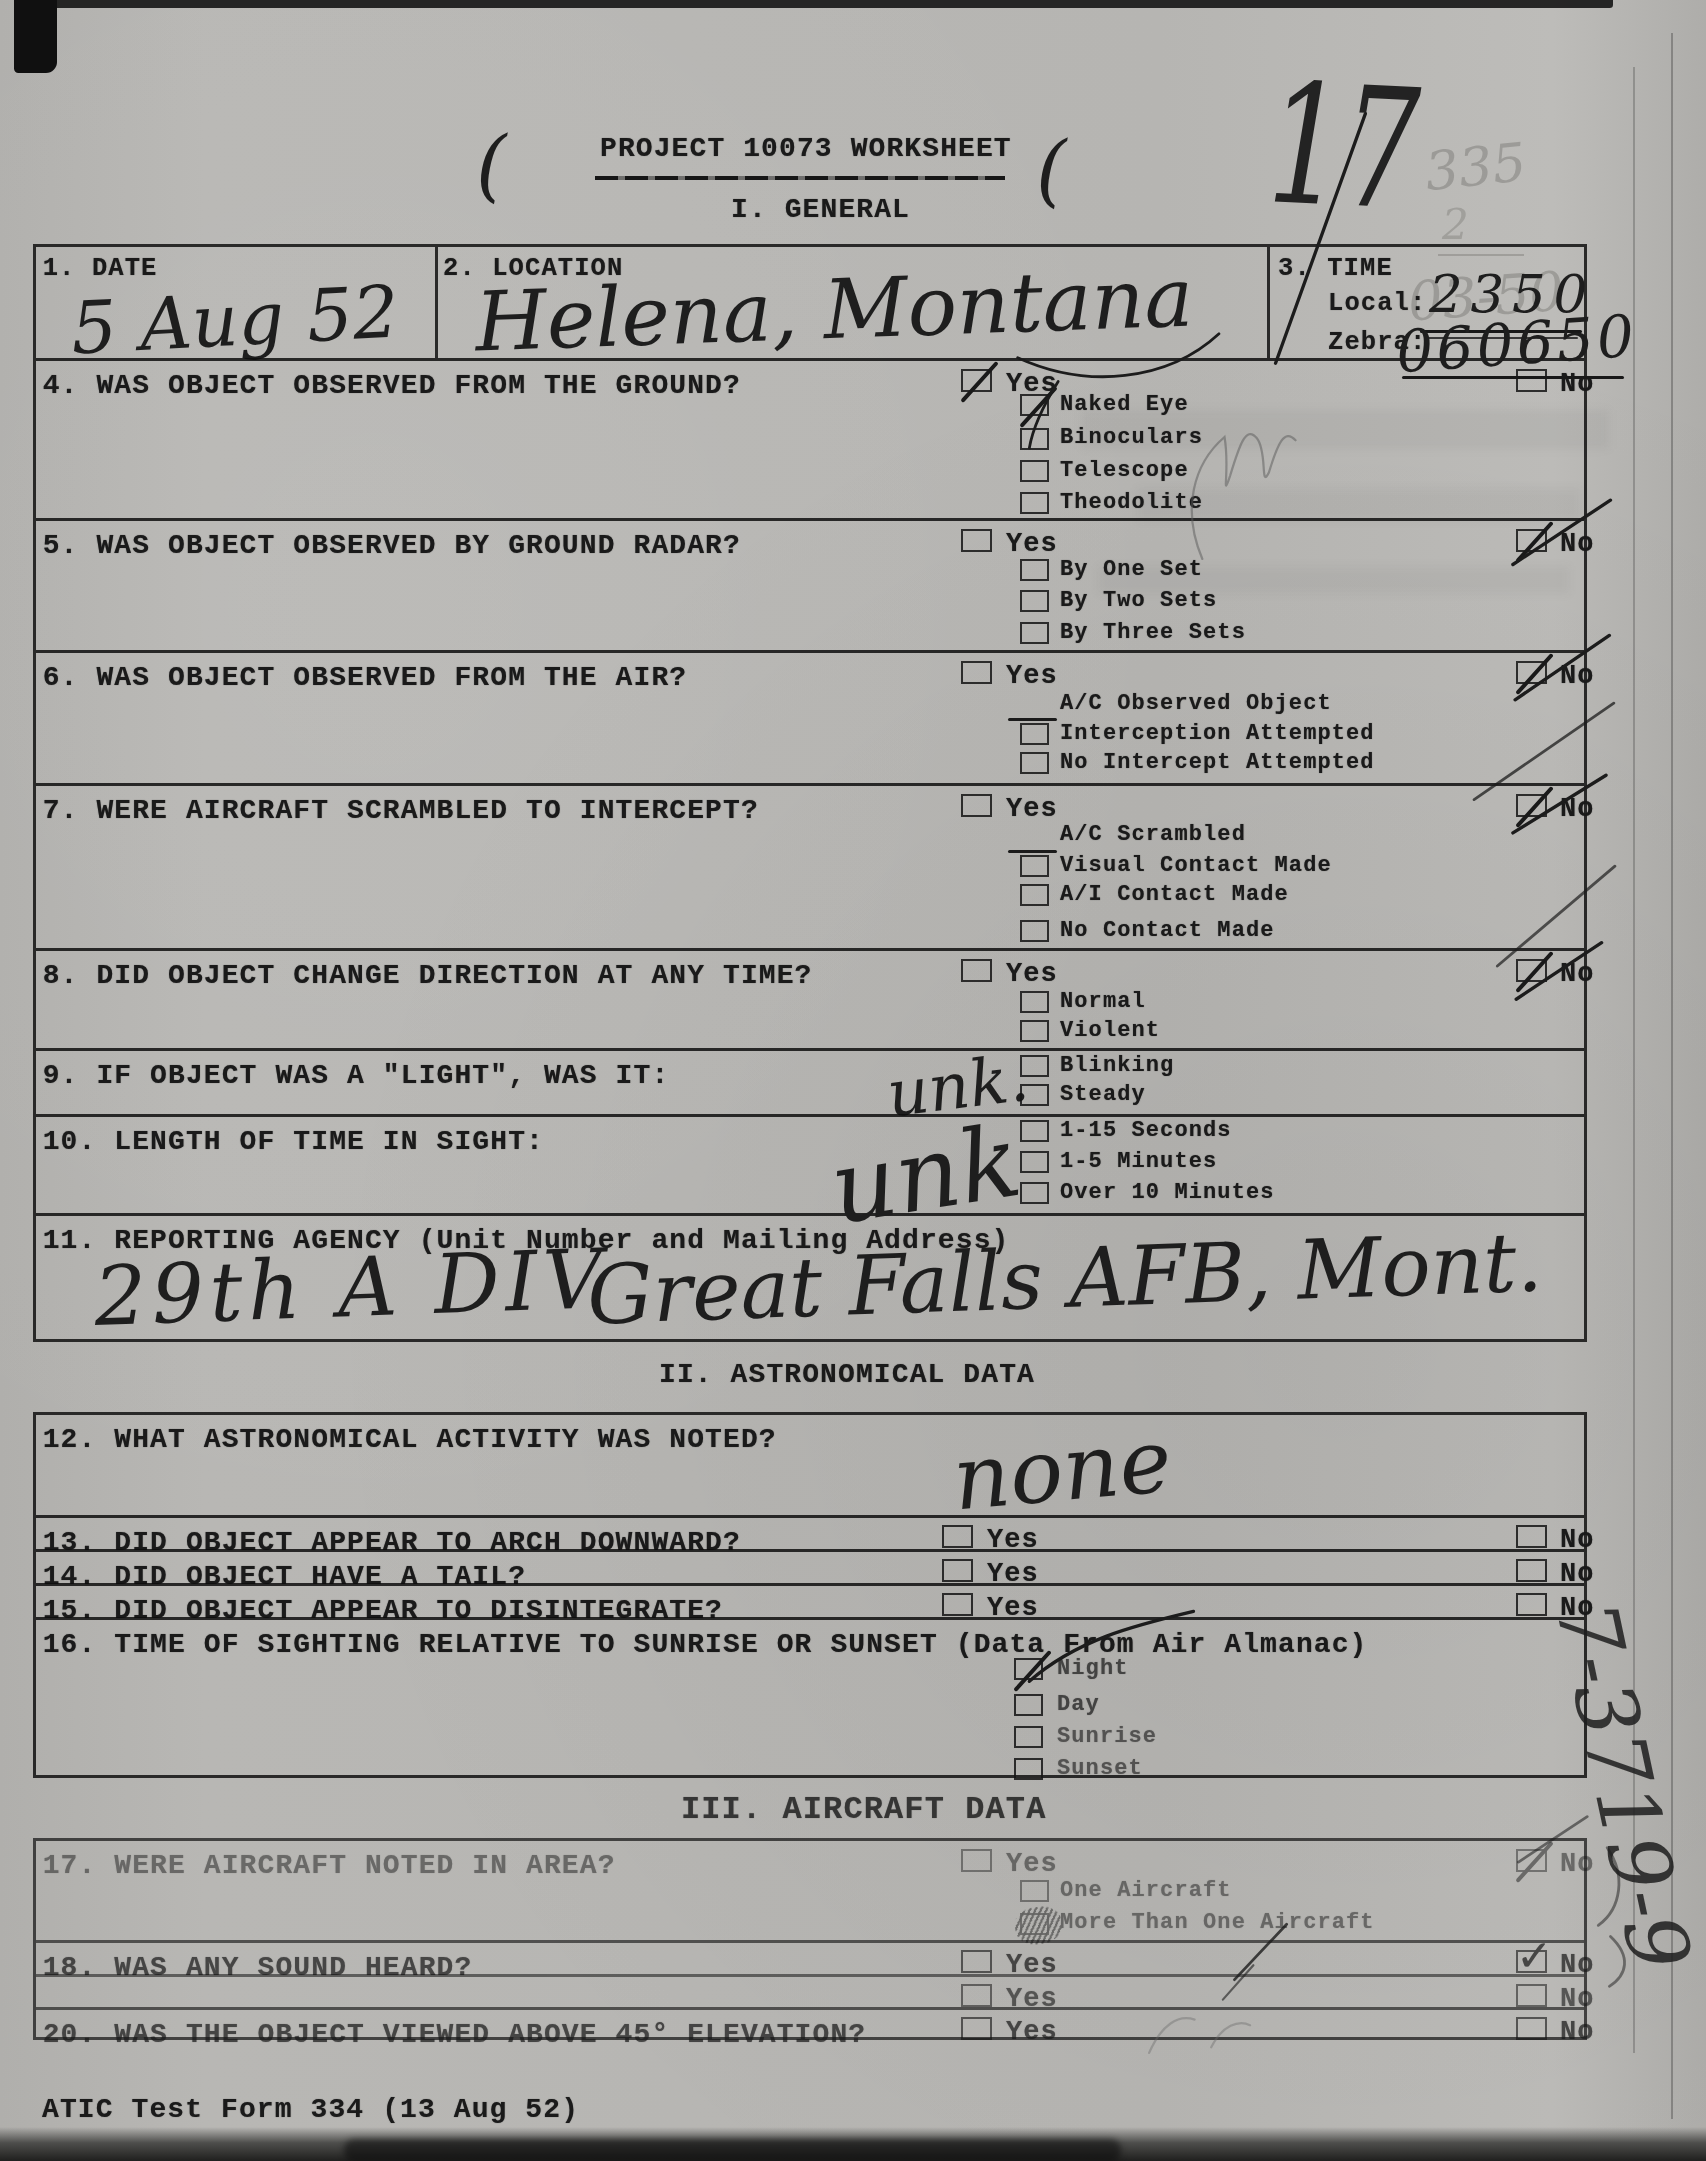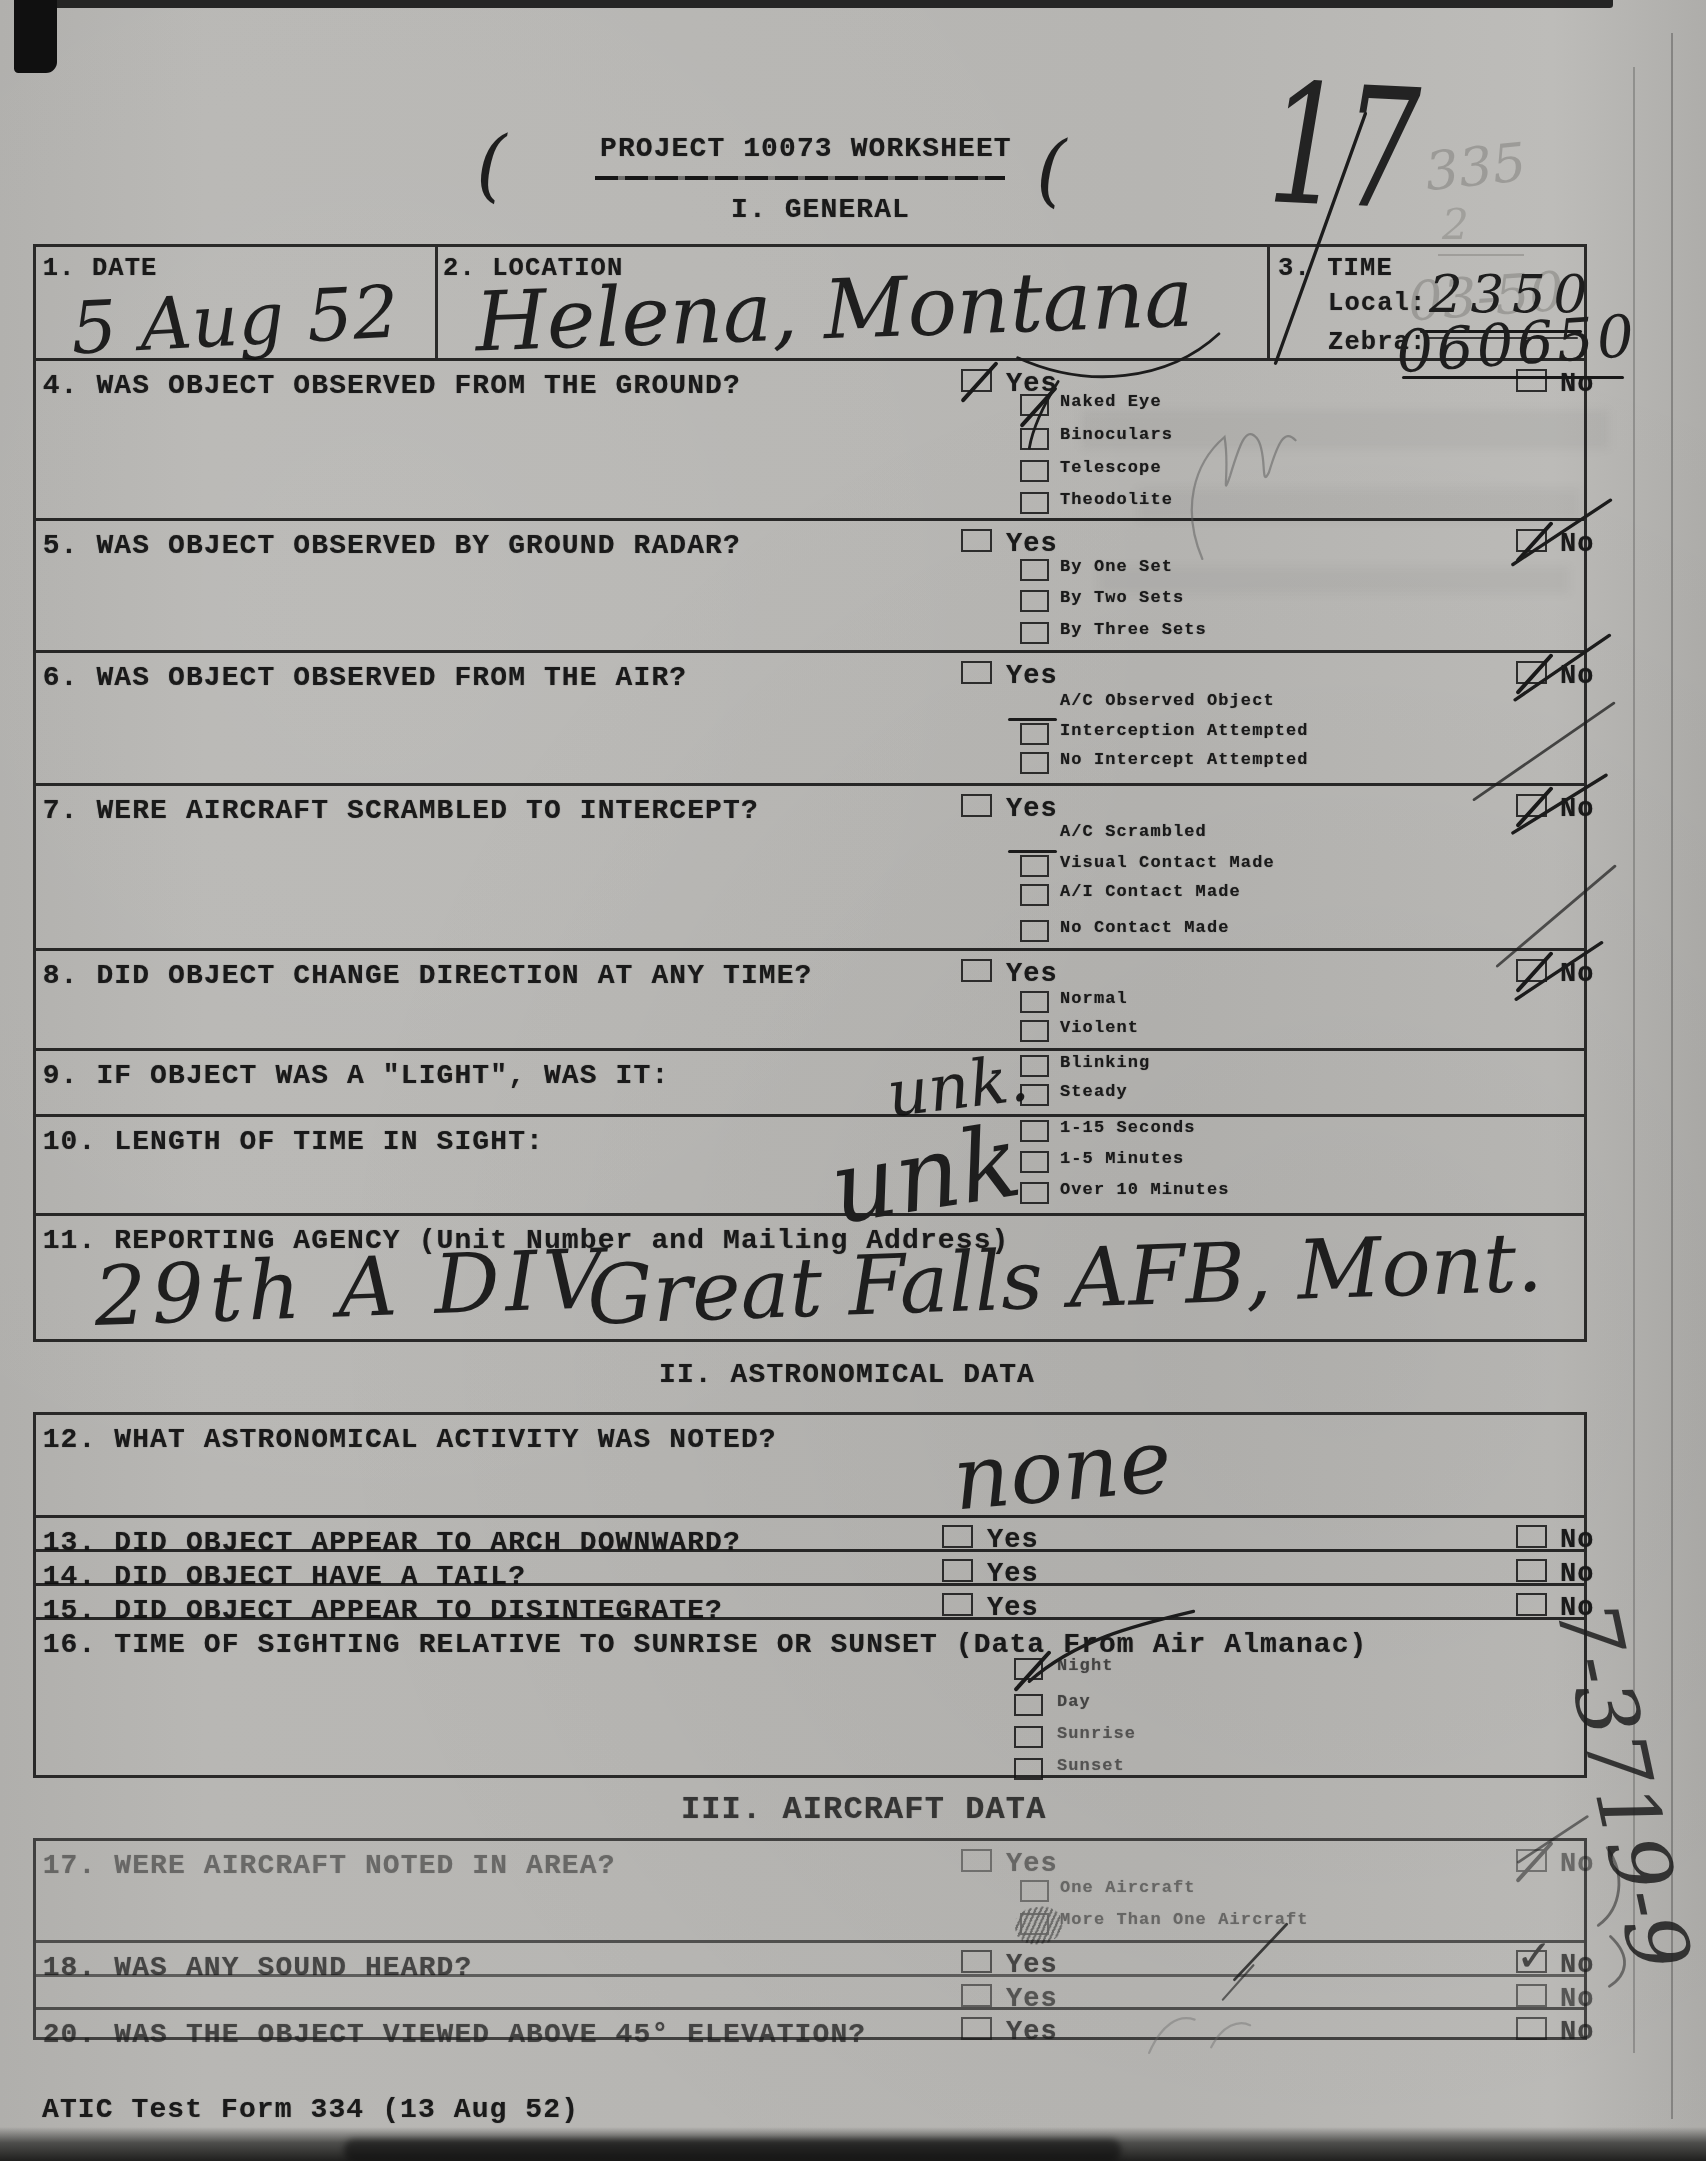--- a/index.html
+++ b/index.html
@@ -13,21 +13,21 @@
   .typed{font-family:"Liberation Mono","DejaVu Sans Mono",monospace;font-weight:700;color:#1a1a1a;
     text-shadow:0 0 1.1px rgba(25,25,25,.55);letter-spacing:1.1px;white-space:nowrap;line-height:1.05;}
   .hand{font-family:"DejaVu Serif","Liberation Serif",serif;font-style:italic;color:#1e1e1e;white-space:pre;line-height:1;}
   .pencil{color:#55544f;}
   .tbl{position:absolute;left:33px;width:1554px;border:3.9px solid rgba(16,16,16,.85);box-sizing:border-box;}
   .row{position:absolute;left:0;right:0;border-top:3.9px solid rgba(14,14,14,.85);box-sizing:border-box;overflow:visible;}
   .row.first{border-top:none;}
   .qtext{position:absolute;left:6.7px;top:10px;font-size:28px;}
   .cell-label{position:absolute;top:9px;font-size:25.5px;}
   .cbl{position:absolute;font-size:27px;}
-  .sbl{position:absolute;font-size:17px;}
+  .sbl{position:absolute;font-size:22px;}
   .cb{position:absolute;width:31px;height:23px;border:2.8px solid rgba(20,20,20,.85);box-sizing:border-box;background:transparent;}
   .cb.sub{width:29px;height:22px;border-width:2.2px;}
   .cb .mark{display:none;}
   .cb[data-checked="true"] .mark{display:block;}
   .mark{position:absolute;left:-10.5px;top:9px;width:53px;height:3.9px;background:#1a1a1a;border-radius:2.2px;transform:rotate(-48deg);}
   .cb.glyph .mark{left:-2.2px;top:-22px;width:auto;height:auto;background:none;transform:none;}
   .cb.glyph .mark::before{content:"\2713";font-family:"DejaVu Sans",sans-serif;font-size:44px;color:#1a1a1a;}
   .cb.scribble .mark{left:-6.7px;top:-7.8px;width:47px;height:37px;transform:rotate(-8deg);border-radius:45%;
     background:repeating-linear-gradient(-58deg,transparent 0 2.8px,rgba(20,20,20,.9) 2.8px 5px);filter:blur(0.3px);}
   .subline{position:absolute;width:49px;height:3.3px;background:#1b1b1b;border-radius:1.7px;}

